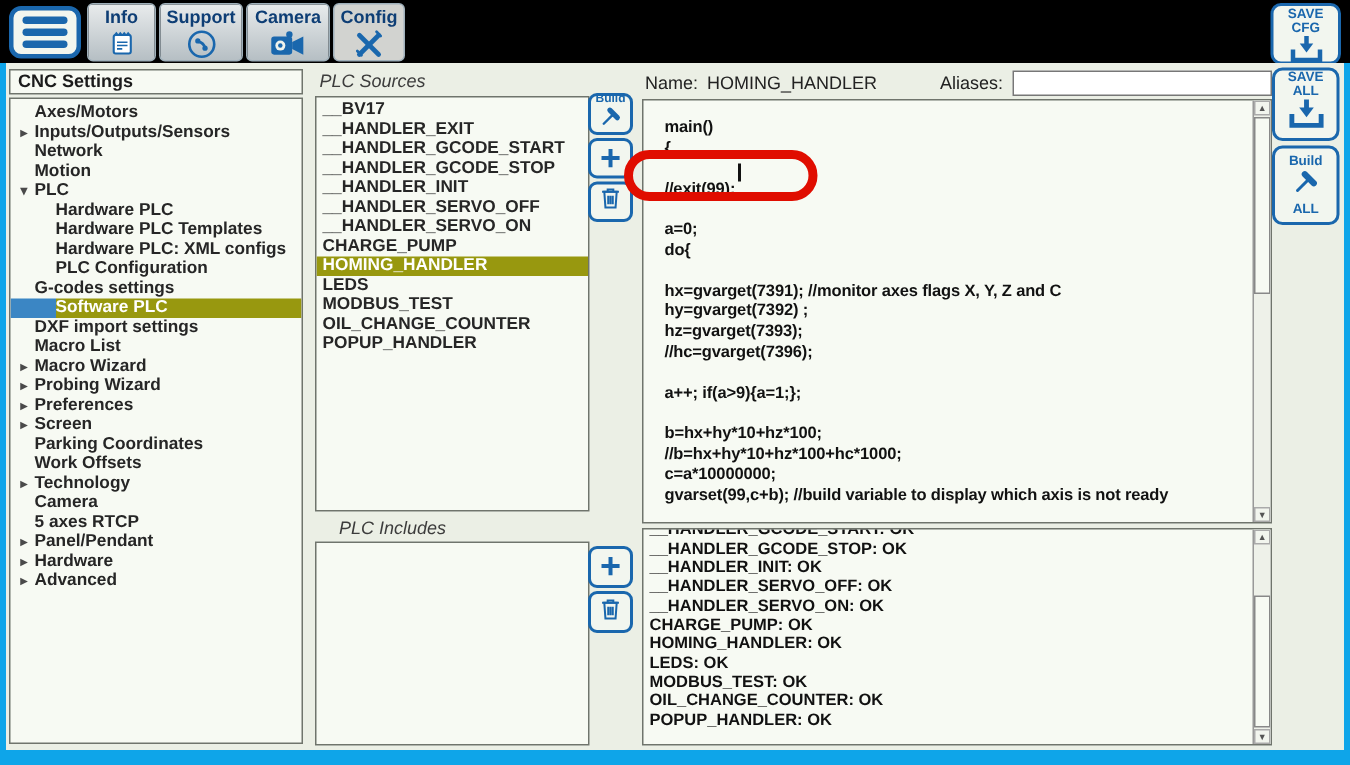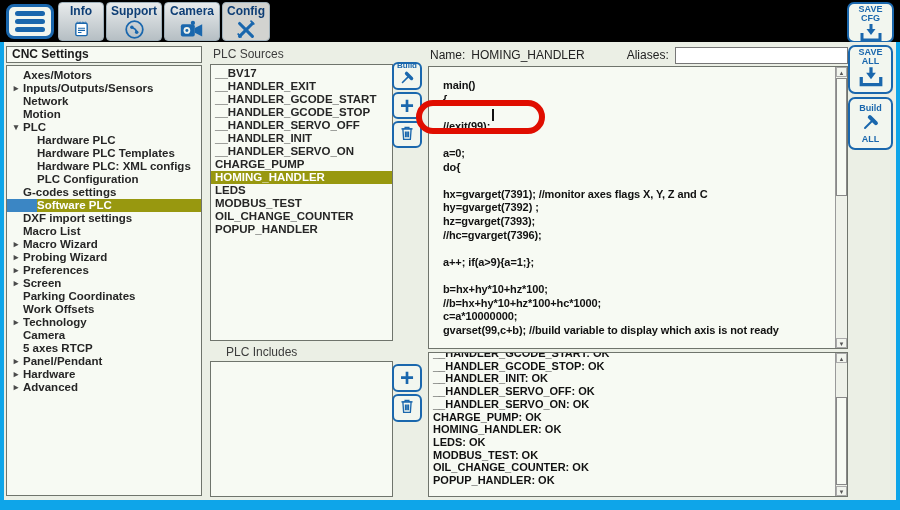--- a/index.html
+++ b/index.html
@@ -22,21 +22,21 @@
   .tab-support{left:106px;width:56px;}
   .tab-camera{left:164px;width:56px;}
   .tab-config{left:222px;width:48px;}
   .savecfg{position:absolute;right:6px;top:2px;width:47px;height:41px;background:#f2f6ef;
            border:2px solid #1a67ad;border-radius:7px;display:flex;flex-direction:column;
            align-items:center;padding-top:1px;cursor:pointer;}
   .savecfg .sline{font-size:9px;font-weight:bold;color:#1a67ad;line-height:9px;}
   
   .content{position:absolute;left:4px;top:42px;width:892px;height:458px;background:#ebefe5;padding-left:12px;}
   .box{position:absolute;border:1px solid #6f746c;background:#f7faf3;overflow:hidden;}
-  .panel-label{position:absolute;font-size:12px;color:#3c3c3c;}
+  .panel-label{position:absolute;font-size:12px;color:#3c3c3c;font-style:italic;}
   
   .cnc-title{left:2px;top:4px;width:196px;height:17px;font-size:12px;font-weight:bold;
              color:#1b1b1b;line-height:15px;padding-left:5px;}
   .tree-box{left:2px;top:23px;width:196px;height:431px;padding-top:3px;}
   .tree-row{height:13px;line-height:13px;font-size:11.5px;font-weight:bold;color:#262626;
             white-space:nowrap;display:flex;align-items:center;cursor:pointer;}
   .tree-row .arrow{display:inline-block;width:14px;text-align:center;font-size:9px;color:#4a4a4a;}
   .tree-row.ind1{padding-left:2px;}
   .tree-row.ind2{padding-left:16px;}
   .tree-row.sel{background:linear-gradient(90deg,#3b86c4 0,#3b86c4 30px,#98980f 30px);color:#fff;}
@@ -269,22 +269,22 @@
           <span class="lbl">Advanced</span>
         </div>
       </div>
 
     <div class="panel-label src-label">PLC Sources</div>
     <div class="box src-box">
         <div class="src-row">__BV17</div>
         <div class="src-row">__HANDLER_EXIT</div>
         <div class="src-row">__HANDLER_GCODE_START</div>
         <div class="src-row">__HANDLER_GCODE_STOP</div>
+        <div class="src-row">__HANDLER_INIT</div>
         <div class="src-row">__HANDLER_SERVO_OFF</div>
-        <div class="src-row">__HANDLER_INIT</div>
         <div class="src-row">__HANDLER_SERVO_ON</div>
         <div class="src-row">CHARGE_PUMP</div>
         <div class="src-row sel">HOMING_HANDLER</div>
         <div class="src-row">LEDS</div>
         <div class="src-row">MODBUS_TEST</div>
         <div class="src-row">OIL_CHANGE_COUNTER</div>
         <div class="src-row">POPUP_HANDLER</div>
       </div>
     <div class="panel-label inc-label">PLC Includes</div>
     <div class="box inc-box"></div>

